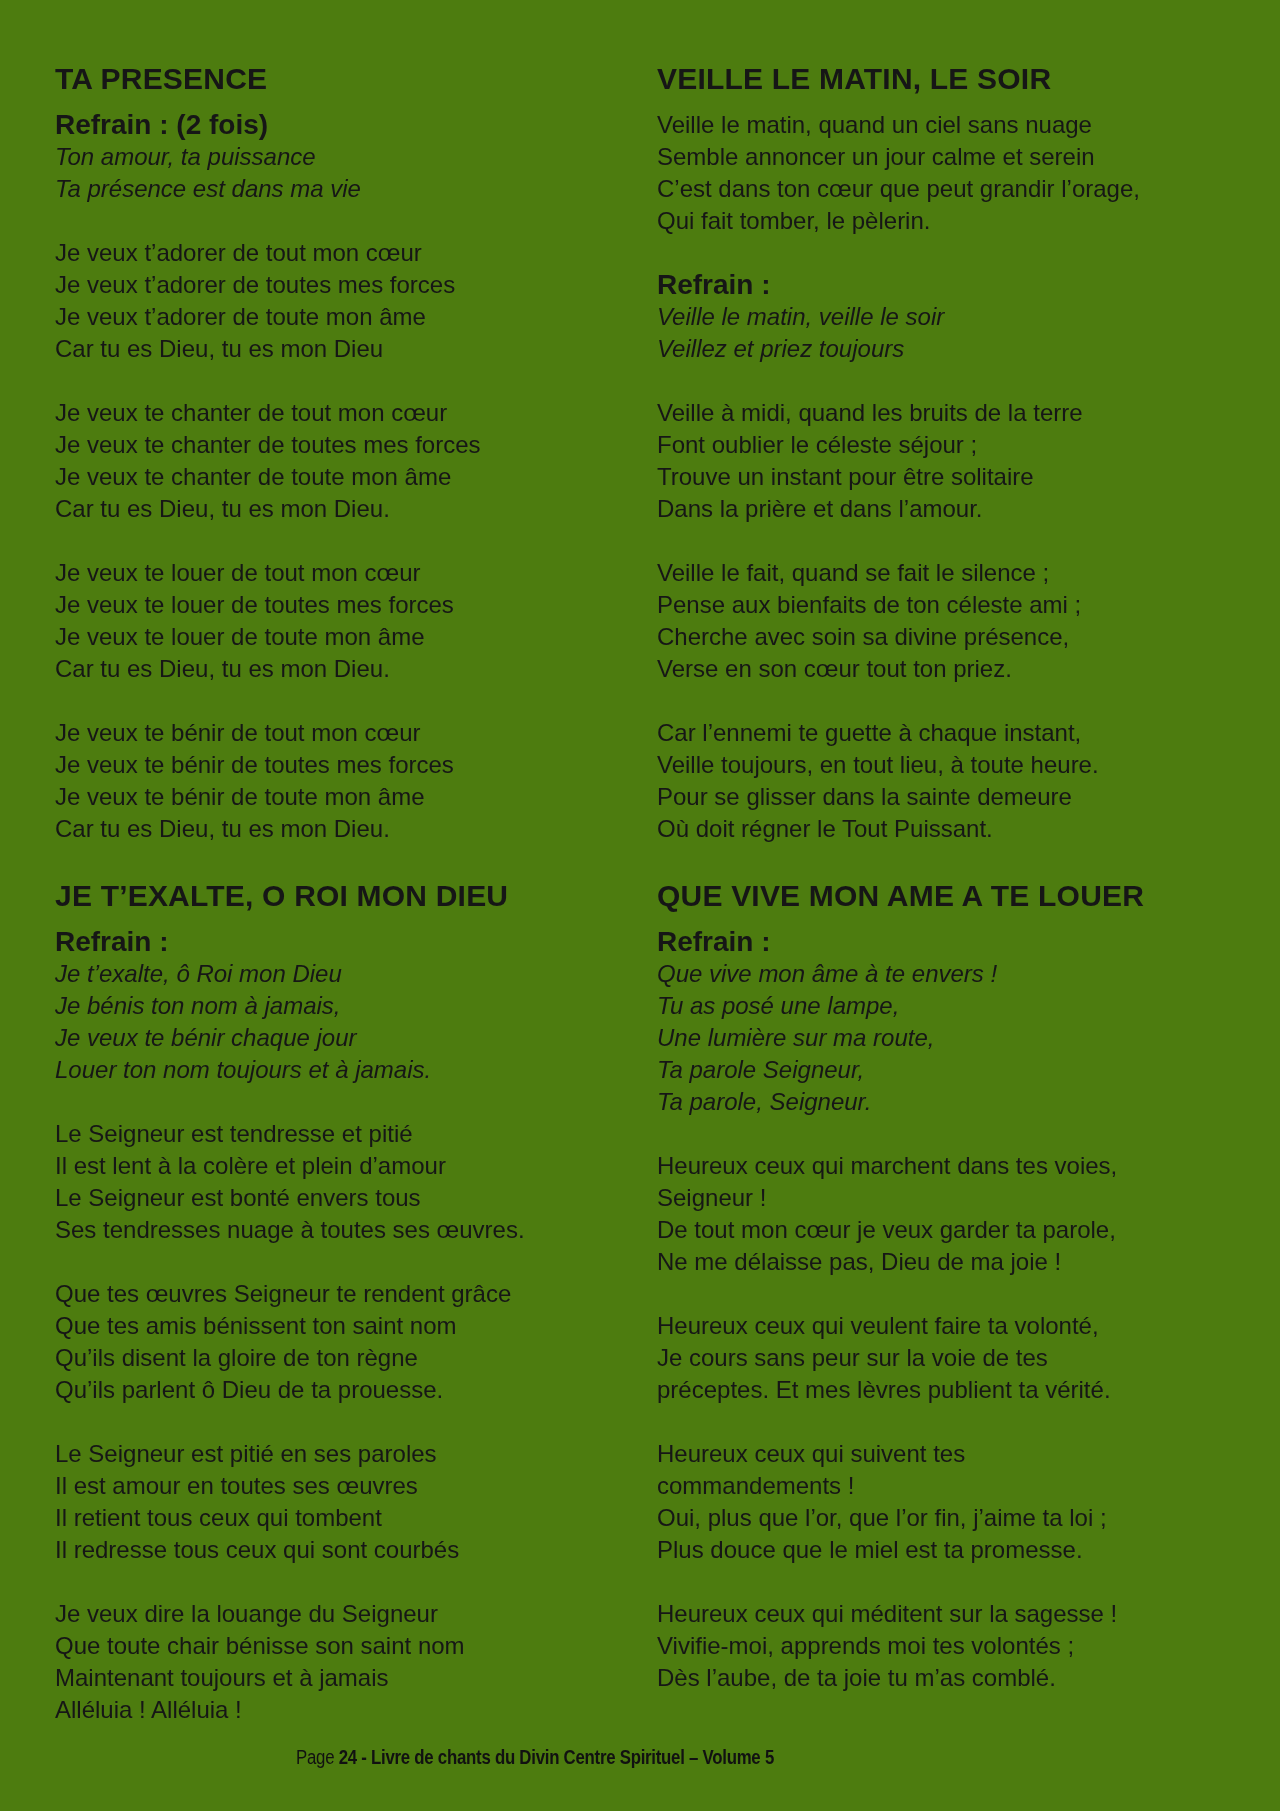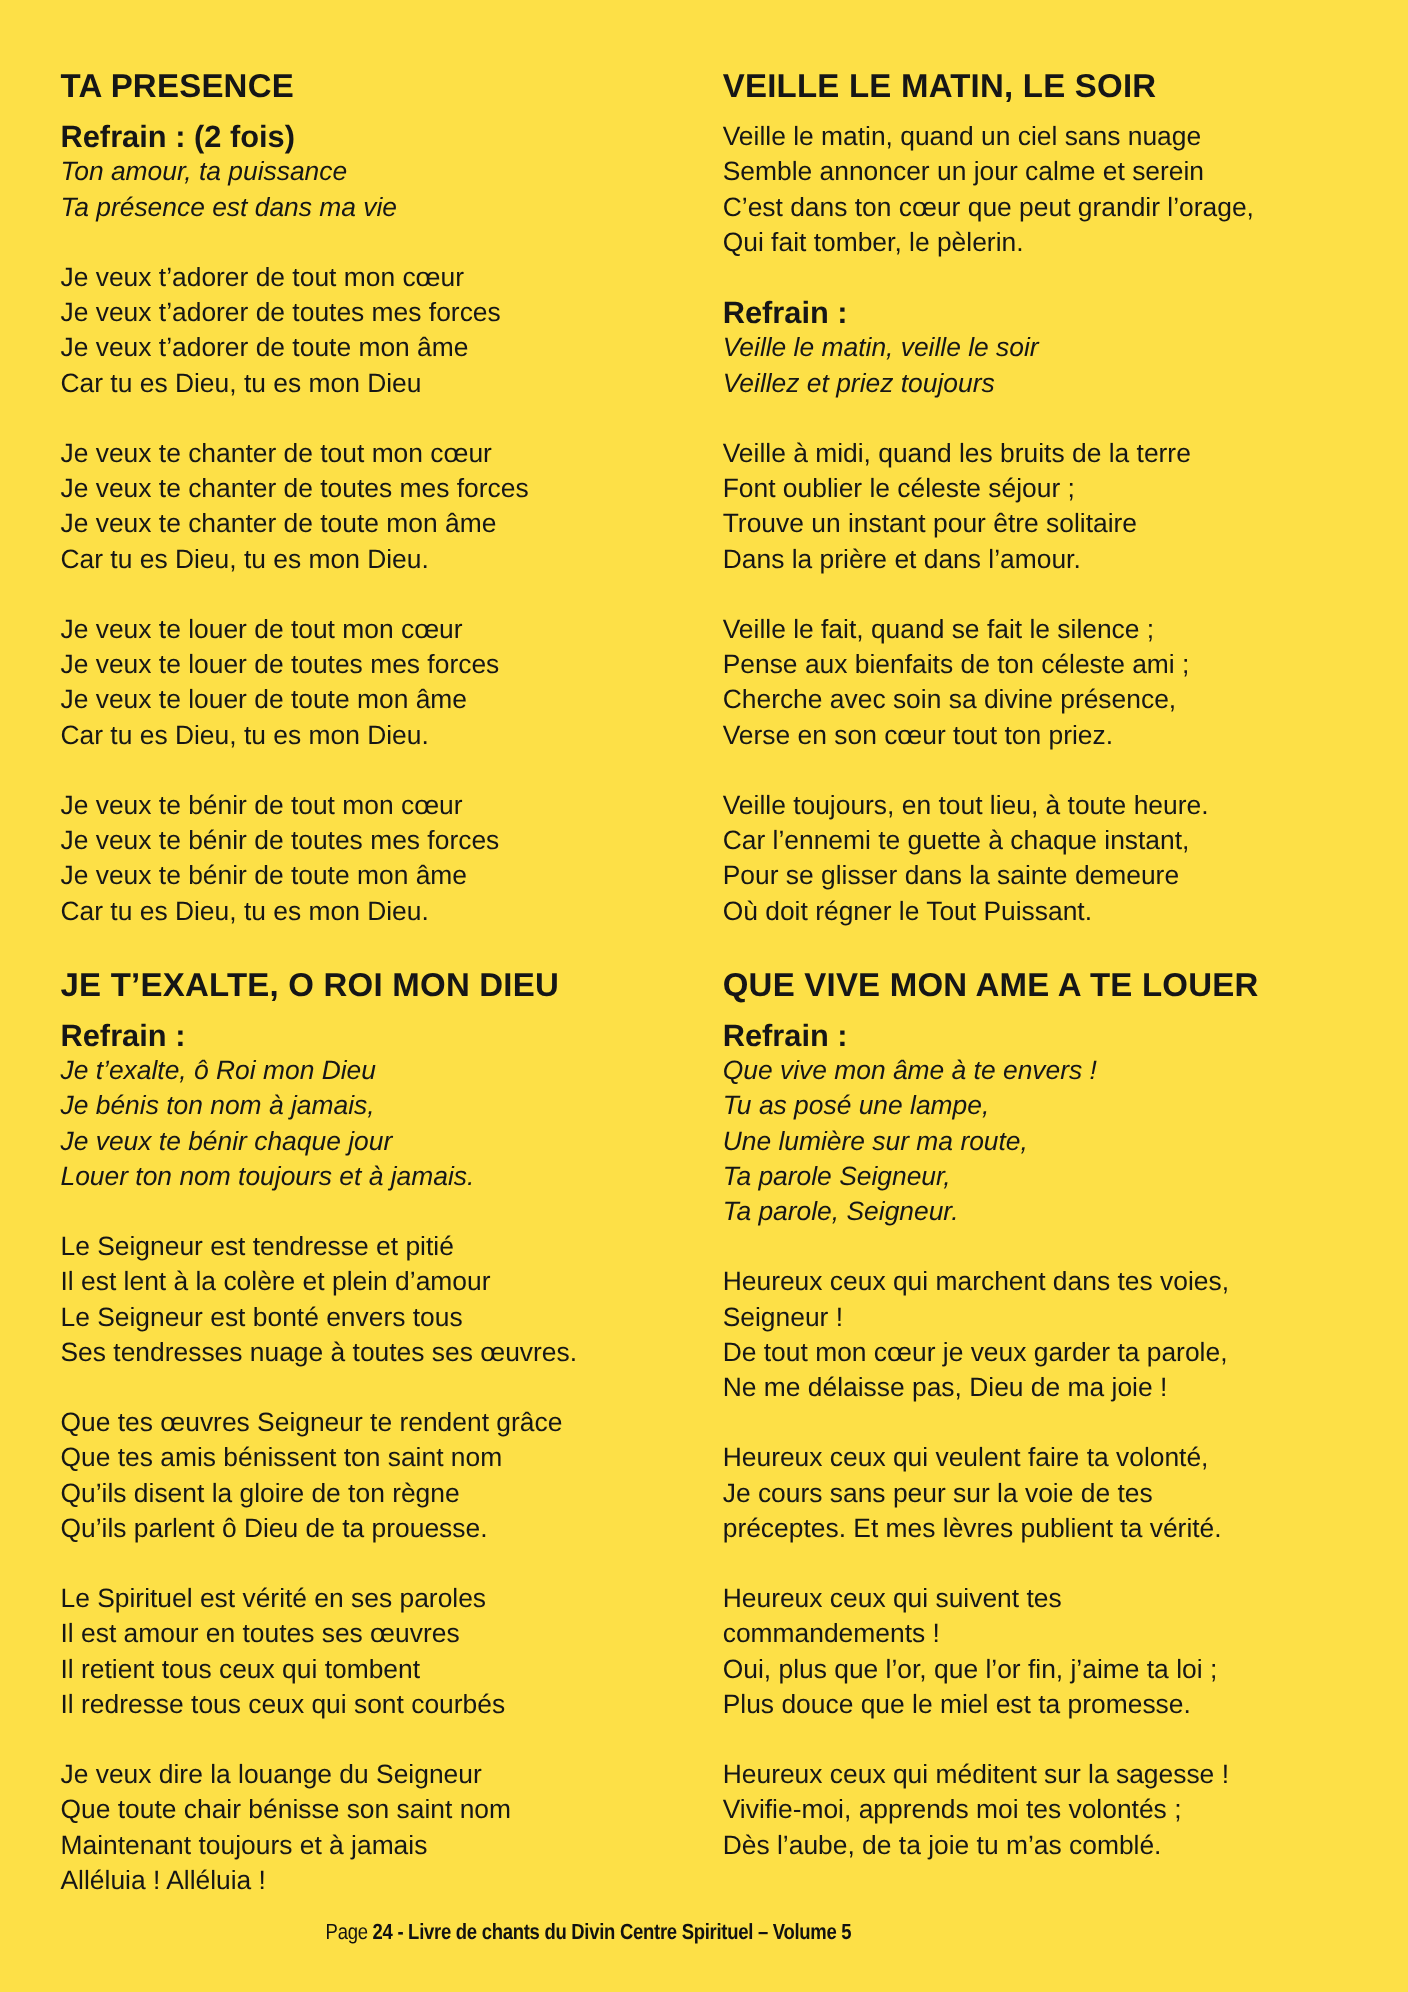--- a/index.html
+++ b/index.html
@@ -5,21 +5,21 @@
   html, body { margin: 0; padding: 0; }
   body {
     width: 1280px; height: 1811px;
     background: #ffffff;
     font-family: "Liberation Sans", "DejaVu Sans", sans-serif;
     color: #161616;
   }
   .page {
     position: relative;
     width: 1280px; height: 1811px;
-    background: #fde047;
+    background: #4d7c0f;
     overflow: hidden;
   }
   .content {
     display: flex;
     padding: 62px 45px 0 55px;
     gap: 42px;
   }
   .column-left  { width: 560px; flex: 0 0 560px; }
   .column-right { width: 575px; flex: 0 0 575px; }
   .song { margin-bottom: 34px; }
@@ -111,21 +111,21 @@
             <div class="line">Le Seigneur est bonté envers tous</div>
             <div class="line">Ses tendresses nuage à toutes ses œuvres.</div>
           </div>
           <div class="section">
             <div class="line">Que tes œuvres Seigneur te rendent grâce</div>
             <div class="line">Que tes amis bénissent ton saint nom</div>
             <div class="line">Qu’ils disent la gloire de ton règne</div>
             <div class="line">Qu’ils parlent ô Dieu de ta prouesse.</div>
           </div>
           <div class="section">
-            <div class="line">Le Spirituel est vérité en ses paroles</div>
+            <div class="line">Le Seigneur est pitié en ses paroles</div>
             <div class="line">Il est amour en toutes ses œuvres</div>
             <div class="line">Il retient tous ceux qui tombent</div>
             <div class="line">Il redresse tous ceux qui sont courbés</div>
           </div>
           <div class="section">
             <div class="line">Je veux dire la louange du Seigneur</div>
             <div class="line">Que toute chair bénisse son saint nom</div>
             <div class="line">Maintenant toujours et à jamais</div>
             <div class="line">Alléluia ! Alléluia !</div>
           </div>
@@ -151,22 +151,22 @@
             <div class="line">Trouve un instant pour être solitaire</div>
             <div class="line">Dans la prière et dans l’amour.</div>
           </div>
           <div class="section">
             <div class="line">Veille le fait, quand se fait le silence ;</div>
             <div class="line">Pense aux bienfaits de ton céleste ami ;</div>
             <div class="line">Cherche avec soin sa divine présence,</div>
             <div class="line">Verse en son cœur tout ton priez.</div>
           </div>
           <div class="section">
+            <div class="line">Car l’ennemi te guette à chaque instant,</div>
             <div class="line">Veille toujours, en tout lieu, à toute heure.</div>
-            <div class="line">Car l’ennemi te guette à chaque instant,</div>
             <div class="line">Pour se glisser dans la sainte demeure</div>
             <div class="line">Où doit régner le Tout Puissant.</div>
           </div>
         </div>
         <div class="song">
           <div class="song-title">QUE VIVE MON AME A TE LOUER</div>
           <div class="section">
             <div class="refrain-label">Refrain :</div>
             <div class="line italic">Que vive mon âme à te envers !</div>
             <div class="line italic">Tu as posé une lampe,</div>

